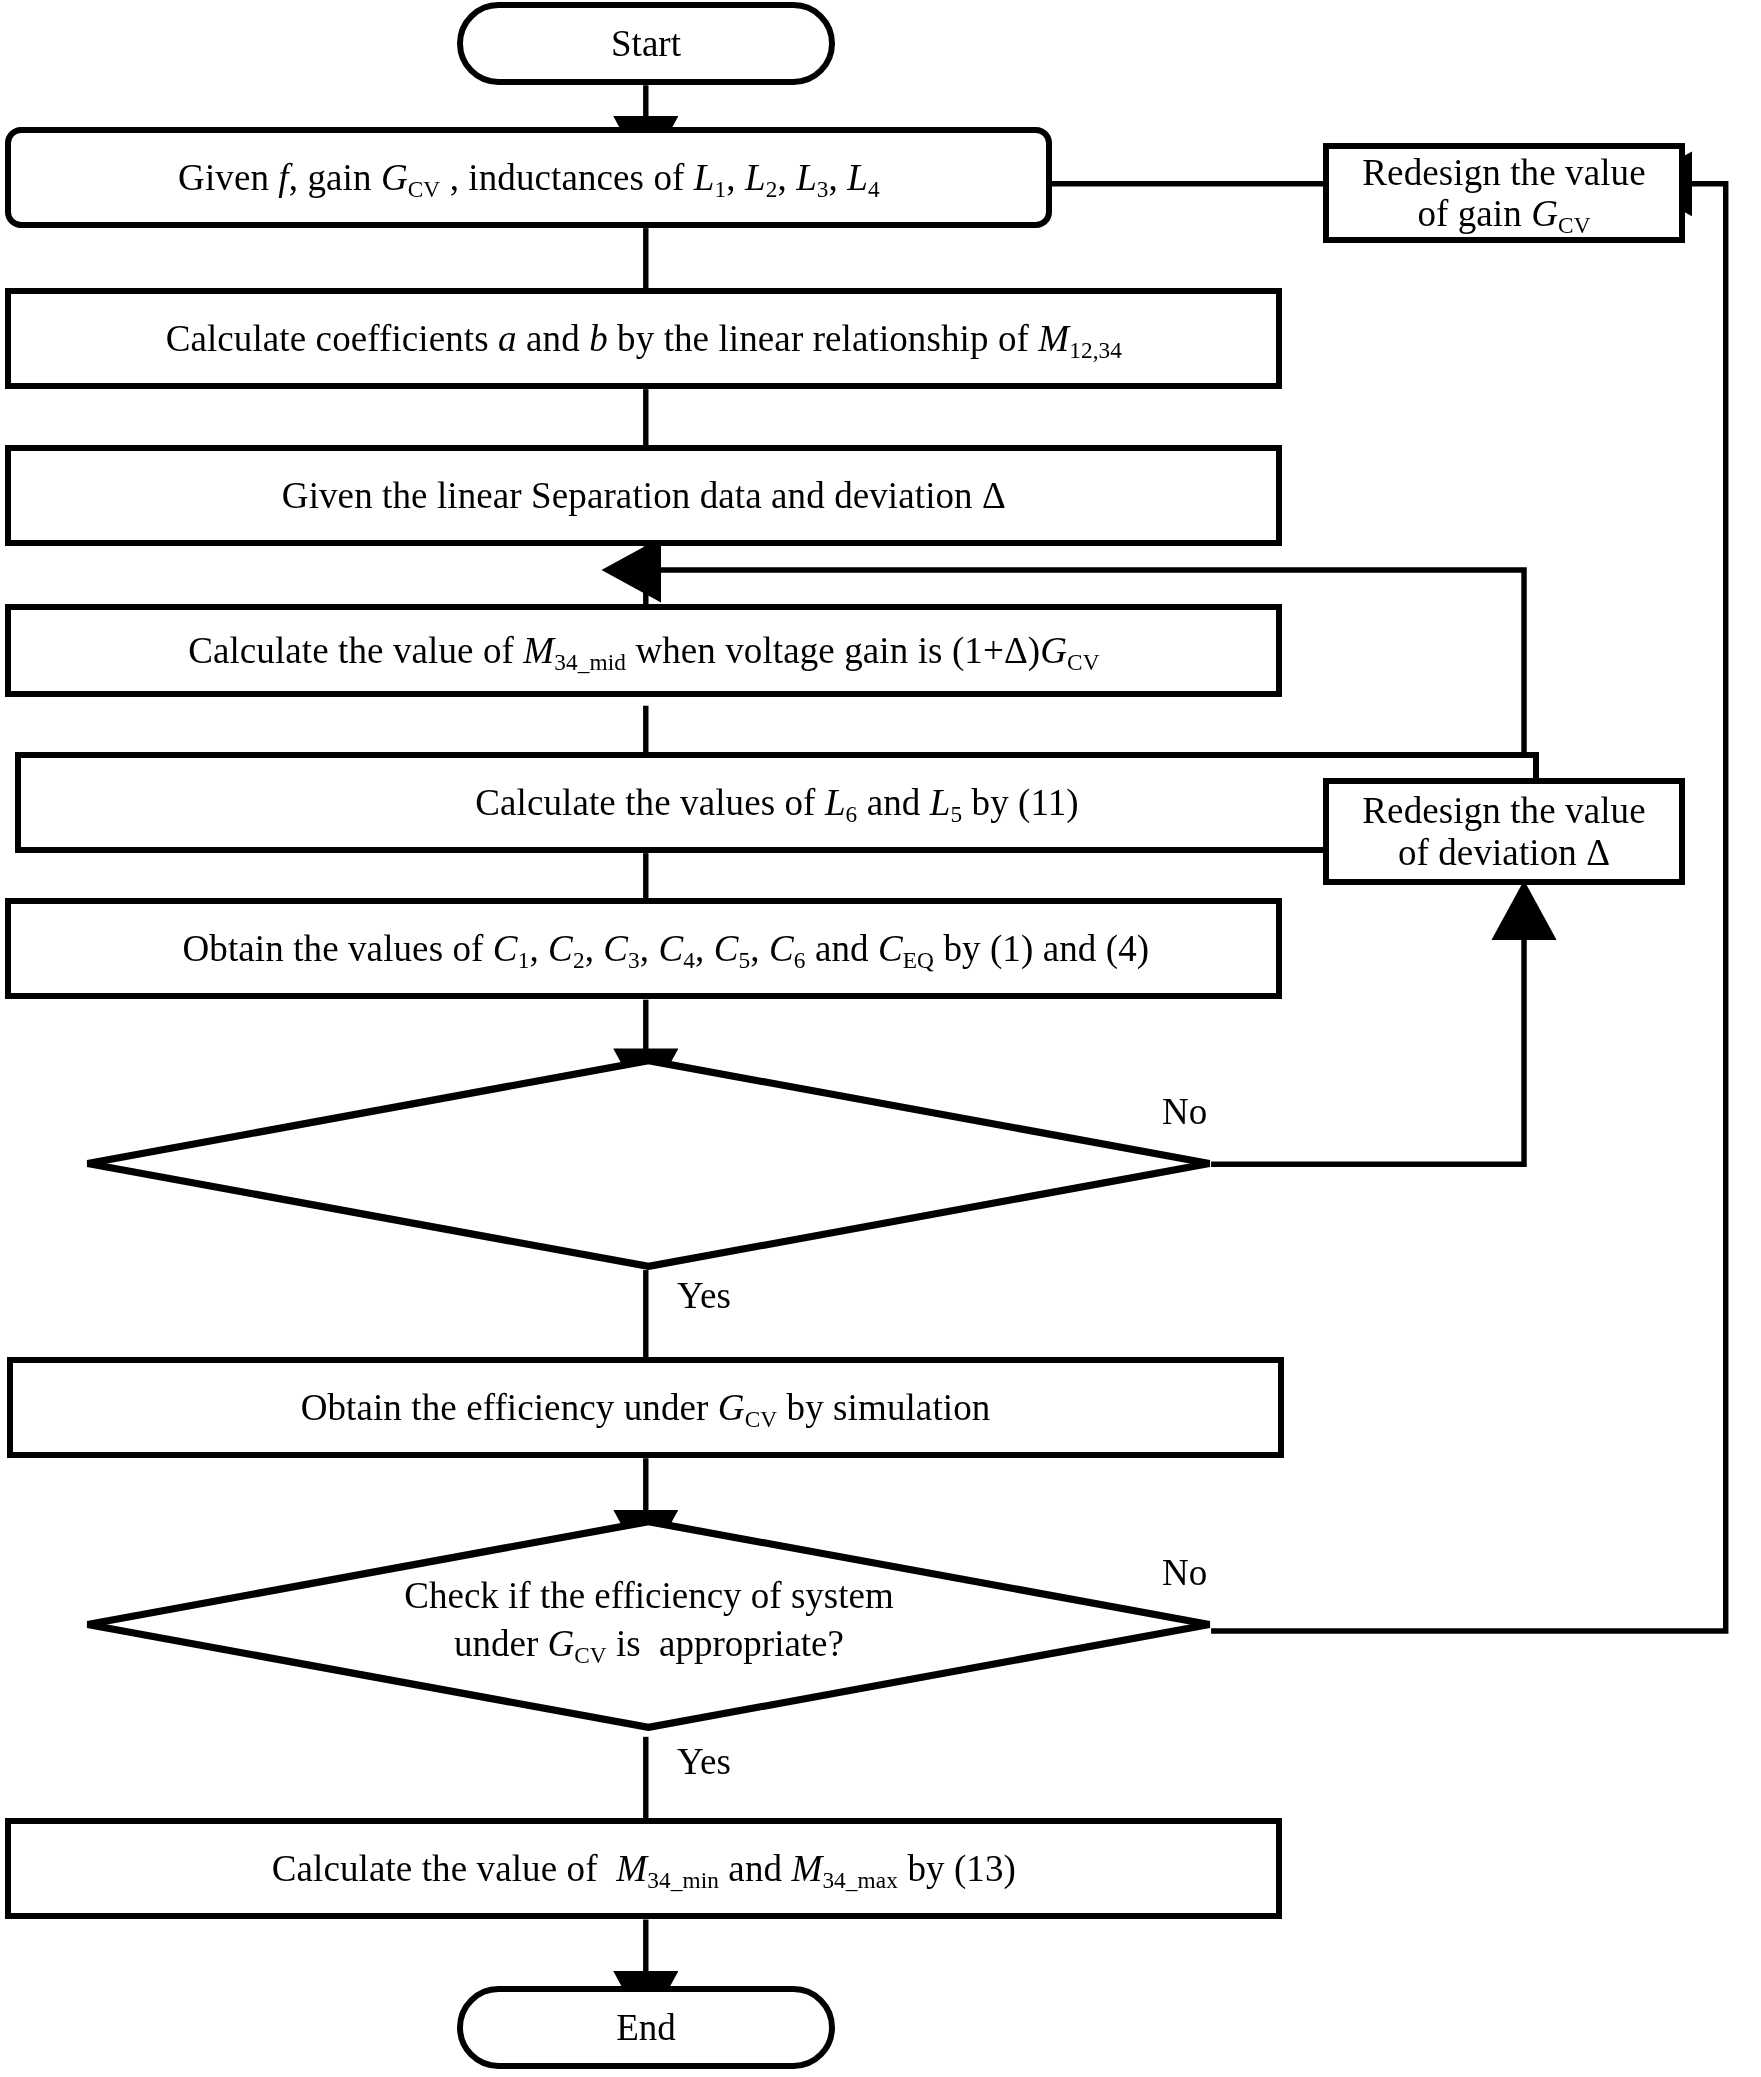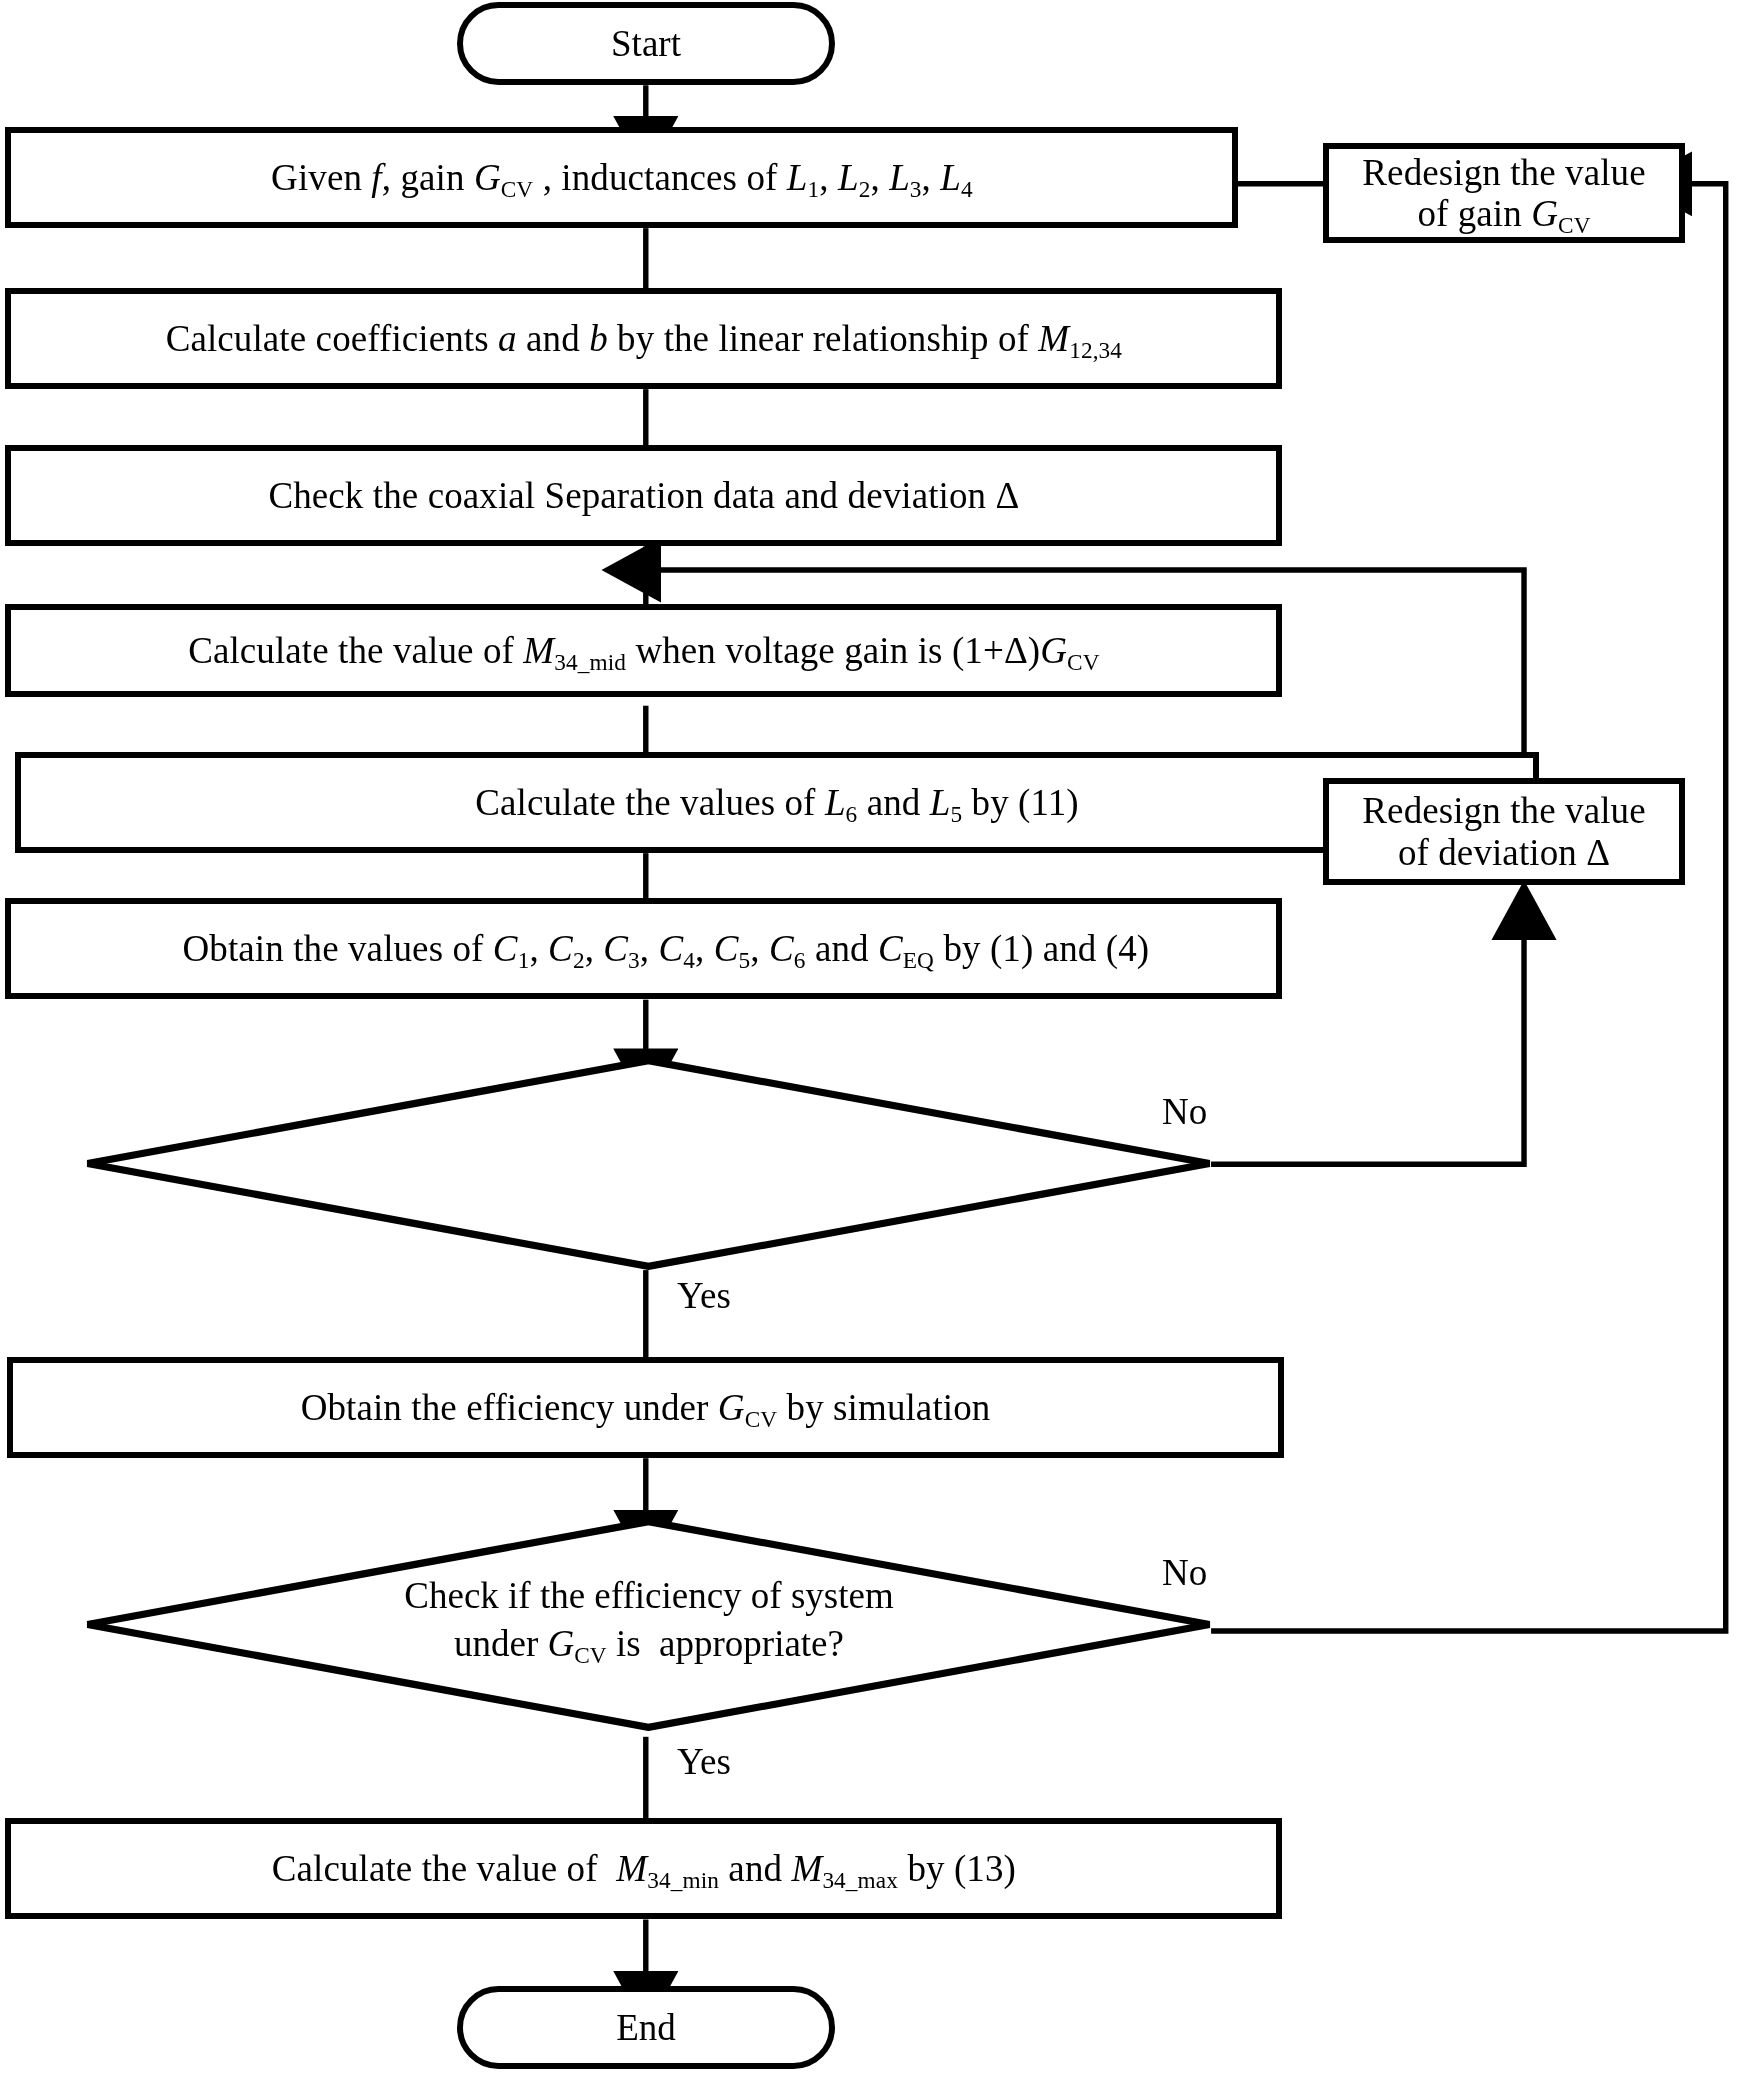--- a/index.html
+++ b/index.html
@@ -111,30 +111,30 @@
       <path d="M 1339 1803 L 1908 1803 L 1908 203 L 1862 203" marker-end="url(#arrow)"></path>
 
       <path d="M 1465 203 L 722 203" marker-end="url(#arrow)"></path>
     </g>
   </svg>
 
   <div class="node terminator" style="left:457px; top:1.8px; width:378px; height:83px;">
     <span>Start</span>
   </div>
 
-  <div class="node process" style="left:5.4px; top:127px; width:1233px; height:101px;">
+  <div class="node process" style="left:5.4px; top:127px; width:1047px; height:101px;border-radius:16px;">
     <span>Given&nbsp;<i class="v">f</i>, gain <i class="v">G</i><sub>CV</sub> , inductances of <i class="v">L</i><sub>1</sub>, <i class="v">L</i><sub>2</sub>, <i class="v">L</i><sub>3</sub>, <i class="v">L</i><sub>4</sub></span>
   </div>
 
   <div class="node process" style="left:5.4px; top:288px; width:1277px; height:101px;">
     <span>Calculate coefficients <i class="v">a</i> and <i class="v">b</i> by the linear relationship of <i class="v">M</i><sub>12,34</sub></span>
   </div>
 
   <div class="node process" style="left:5.4px; top:445px; width:1277px; height:101px;">
-    <span>Check the coaxial Separation data and deviation Δ</span>
+    <span>Given the linear Separation data and deviation Δ</span>
   </div>
 
   <div class="node process" style="left:5.4px; top:604px; width:1277px; height:93px;">
     <span>Calculate the value of <i class="v">M</i><sub>34_mid</sub> when voltage gain is (1+Δ)<i class="v">G</i><sub>CV</sub></span>
   </div>
 
   <div class="node process" style="left:15px; top:752px; width:1524px; height:101px;">
     <span>Calculate the values of <i class="v">L</i><sub>6</sub> and <i class="v">L</i><sub>5</sub> by (11)</span>
   </div>
 

